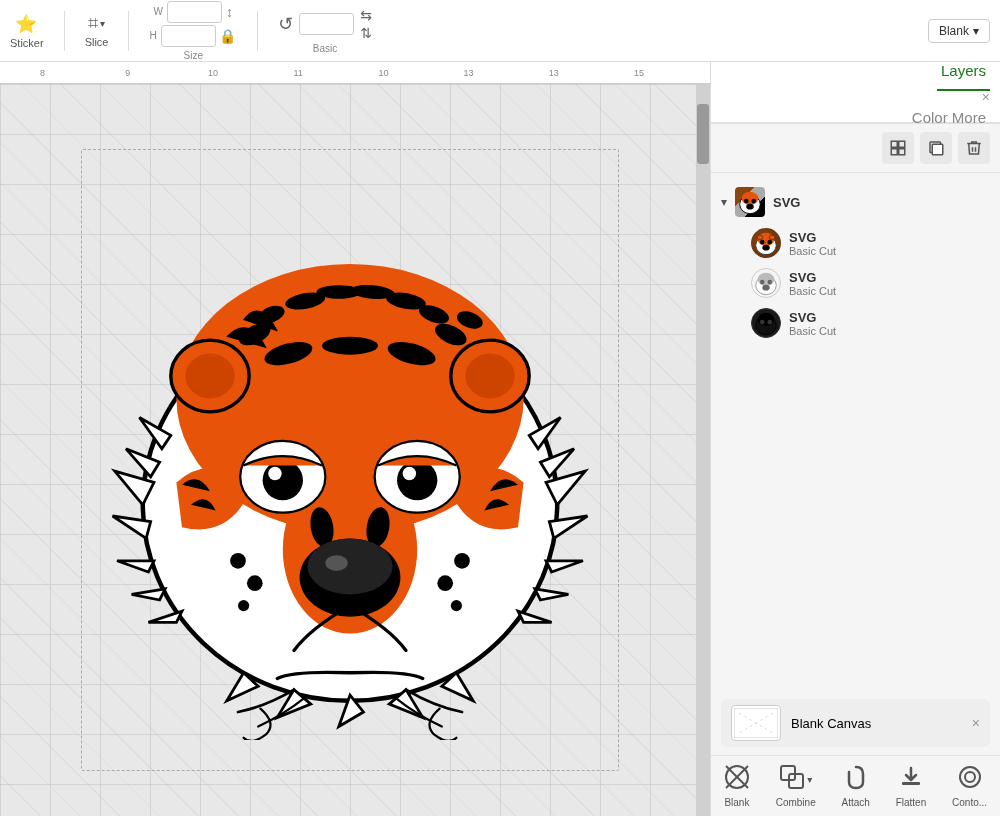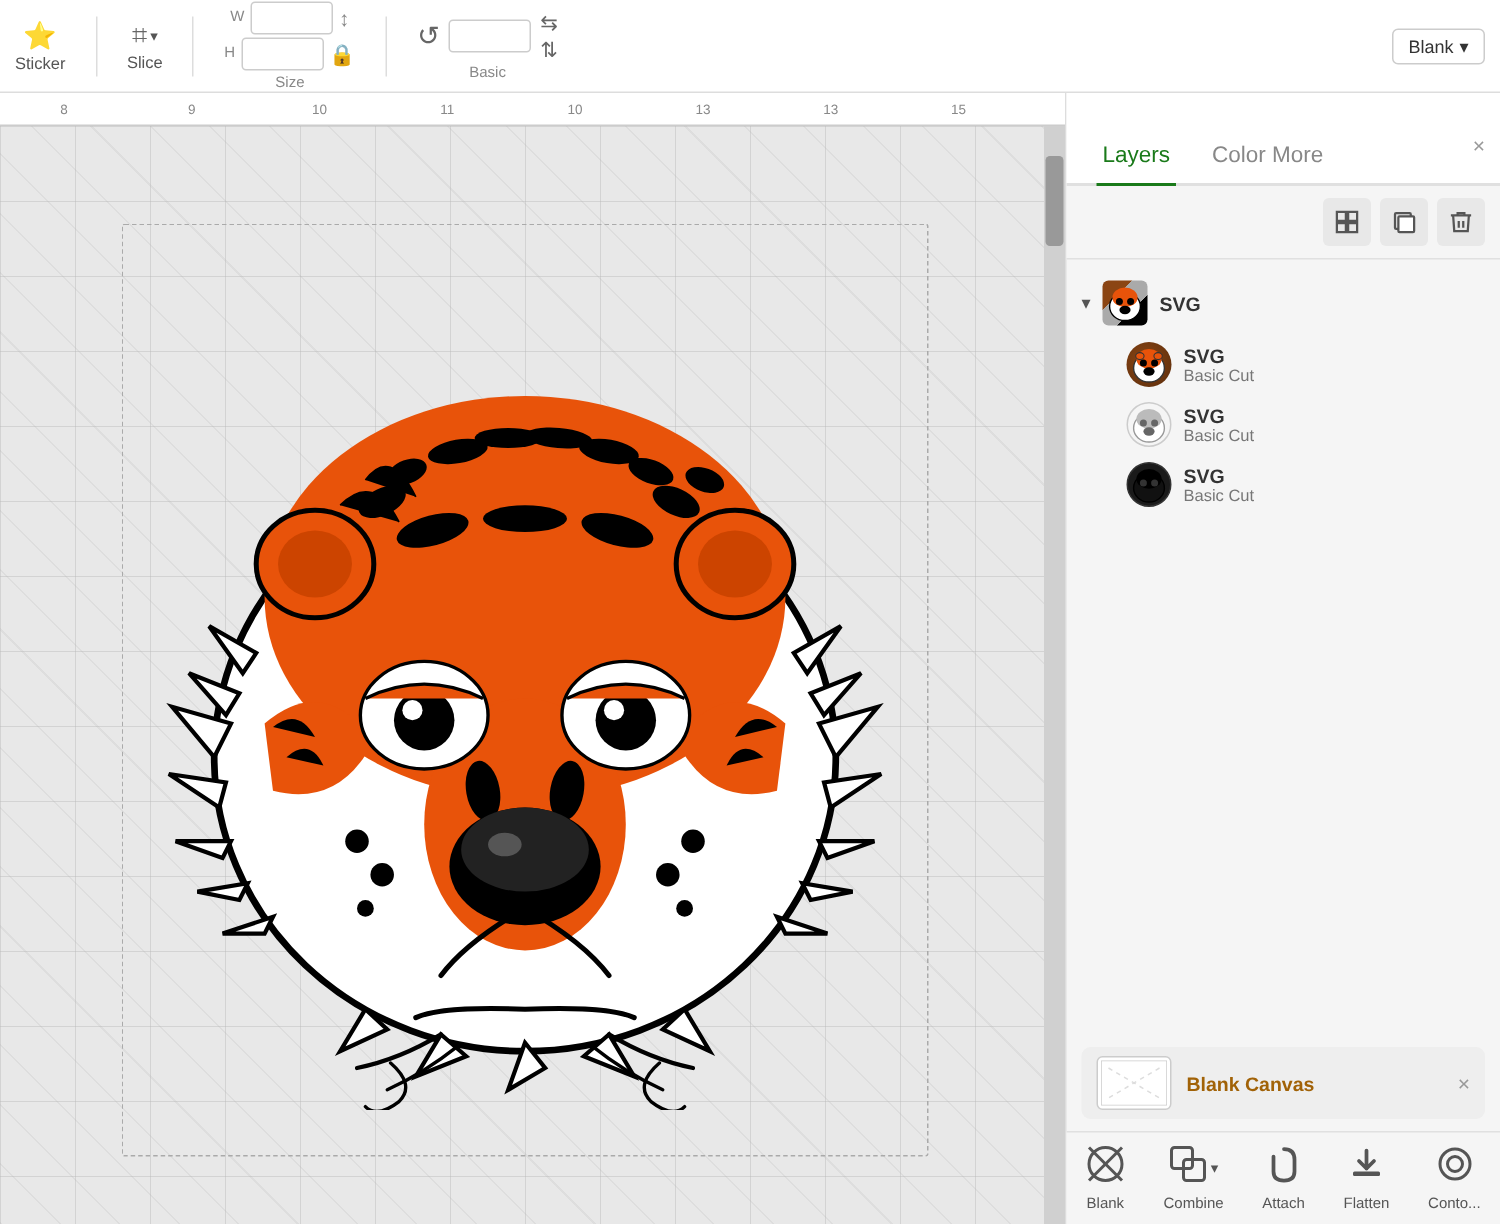--- a/index.html
+++ b/index.html
@@ -124,23 +124,24 @@
       flex-shrink: 0;
     }
 
     
     .panel-tabs {
       display: flex;
       background: #fff;
       border-bottom: 2px solid #e0e0e0;
       height: 62px;
       align-items: flex-end;
-      padding: 0 20px;
+      padding: 0 10px;
       gap: 20px;
       position: relative;
+      flex-direction: column;
     }
     .panel-tab {
       padding: 0 4px 10px 4px;
       font-size: 15px;
       font-weight: 500;
       cursor: pointer;
       color: #888;
       border-bottom: 2px solid transparent;
       margin-bottom: -2px;
     }
@@ -251,22 +252,21 @@
       border: 1px solid #ccc;
       border-radius: 4px;
       display: flex;
       align-items: center;
       justify-content: center;
       font-size: 8px;
       color: #aaa;
     }
     .blank-canvas-label {
       font-size: 13px;
-      color: #a16207;
-      font-weight: bold;
+      color: #000000;
     }
     .blank-canvas-close {
       margin-left: auto;
       font-size: 14px;
       color: #999;
       cursor: pointer;
     }
 
     
     .panel-bottom-toolbar {

